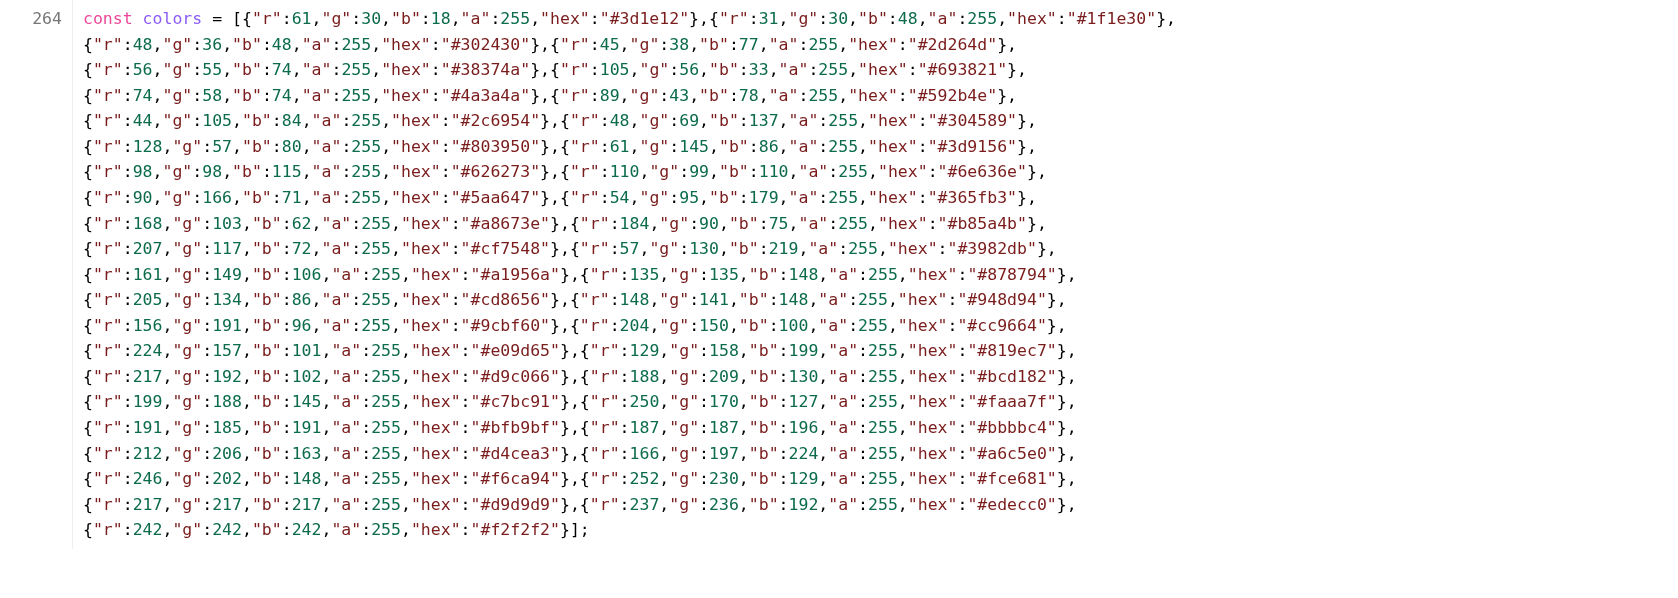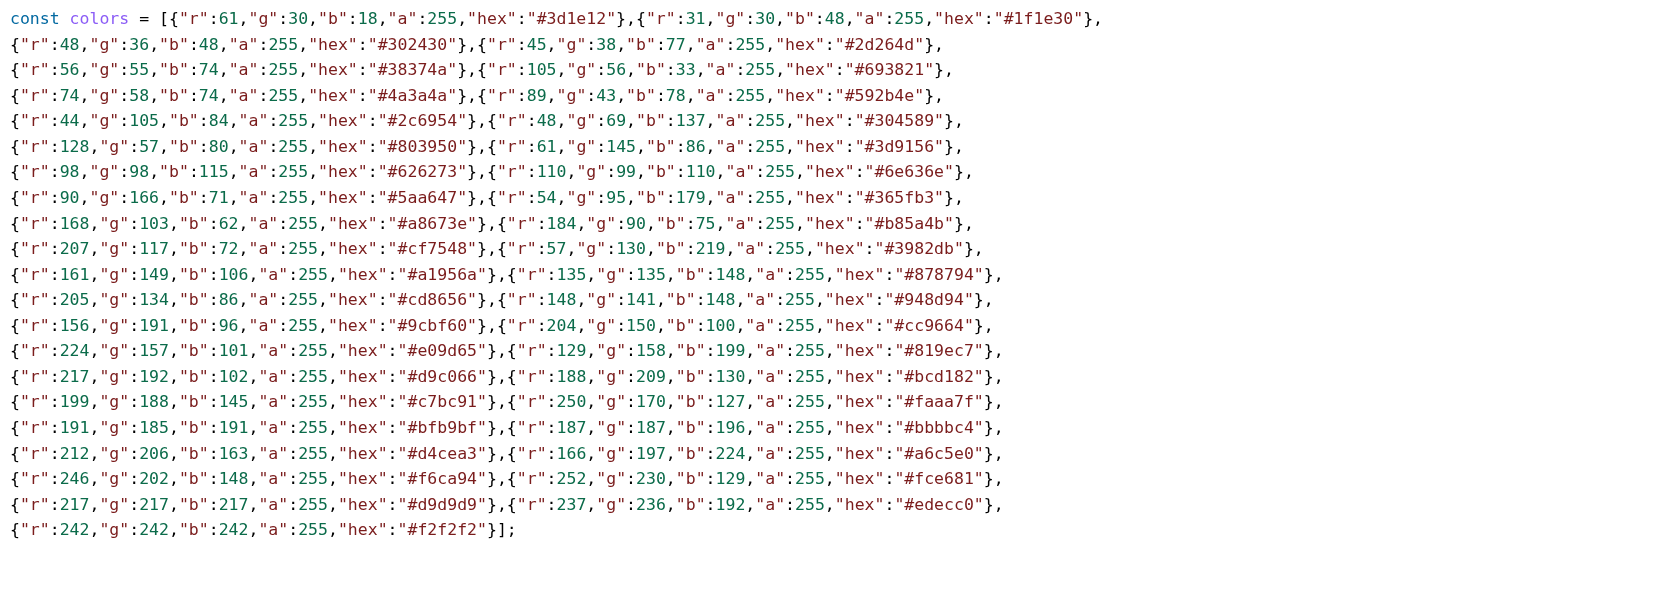--- a/index.html
+++ b/index.html
@@ -28,27 +28,30 @@
   }
   .gutter .ln {
     display: block;
   }
   .code {
     flex: 1;
     padding: 6px 8px 6px 10px;
     white-space: pre;
     overflow: hidden;
   }
-  .tok-kw  { color: #0369a1; text-align: center; }      
+  .tok-kw  { color: #ec4899; text-align: center; }      
   .tok-var { color: #8b5cf6; }      
   .tok-op  { color: #000000; }      
   .tok-pn  { color: #000000; }      
   .tok-key { color: #7a1c1c; }      
   .tok-num { color: #0b6b4a; }      
   .tok-str { color: #7a1c1c; }      
   .code-line { display: block; }
 </style>
 </head>
 <body>
 
 <div class="editor">
+  <div class="gutter">
+    <span class="ln">264</span>
+  </div>
   <div class="code" id="code"><span class="code-line"><span class="tok-kw">const</span> <span class="tok-var">colors</span> <span class="tok-op">=</span> <span class="tok-pn">[</span><span class="tok-pn">{</span><span class="tok-key">"r"</span><span class="tok-pn">:</span><span class="tok-num">61</span><span class="tok-pn">,</span><span class="tok-key">"g"</span><span class="tok-pn">:</span><span class="tok-num">30</span><span class="tok-pn">,</span><span class="tok-key">"b"</span><span class="tok-pn">:</span><span class="tok-num">18</span><span class="tok-pn">,</span><span class="tok-key">"a"</span><span class="tok-pn">:</span><span class="tok-num">255</span><span class="tok-pn">,</span><span class="tok-key">"hex"</span><span class="tok-pn">:</span><span class="tok-str">"#3d1e12"</span><span class="tok-pn">}</span><span class="tok-pn">,</span><span class="tok-pn">{</span><span class="tok-key">"r"</span><span class="tok-pn">:</span><span class="tok-num">31</span><span class="tok-pn">,</span><span class="tok-key">"g"</span><span class="tok-pn">:</span><span class="tok-num">30</span><span class="tok-pn">,</span><span class="tok-key">"b"</span><span class="tok-pn">:</span><span class="tok-num">48</span><span class="tok-pn">,</span><span class="tok-key">"a"</span><span class="tok-pn">:</span><span class="tok-num">255</span><span class="tok-pn">,</span><span class="tok-key">"hex"</span><span class="tok-pn">:</span><span class="tok-str">"#1f1e30"</span><span class="tok-pn">}</span><span class="tok-pn">,</span></span><span class="code-line"><span class="tok-pn">{</span><span class="tok-key">"r"</span><span class="tok-pn">:</span><span class="tok-num">48</span><span class="tok-pn">,</span><span class="tok-key">"g"</span><span class="tok-pn">:</span><span class="tok-num">36</span><span class="tok-pn">,</span><span class="tok-key">"b"</span><span class="tok-pn">:</span><span class="tok-num">48</span><span class="tok-pn">,</span><span class="tok-key">"a"</span><span class="tok-pn">:</span><span class="tok-num">255</span><span class="tok-pn">,</span><span class="tok-key">"hex"</span><span class="tok-pn">:</span><span class="tok-str">"#302430"</span><span class="tok-pn">}</span><span class="tok-pn">,</span><span class="tok-pn">{</span><span class="tok-key">"r"</span><span class="tok-pn">:</span><span class="tok-num">45</span><span class="tok-pn">,</span><span class="tok-key">"g"</span><span class="tok-pn">:</span><span class="tok-num">38</span><span class="tok-pn">,</span><span class="tok-key">"b"</span><span class="tok-pn">:</span><span class="tok-num">77</span><span class="tok-pn">,</span><span class="tok-key">"a"</span><span class="tok-pn">:</span><span class="tok-num">255</span><span class="tok-pn">,</span><span class="tok-key">"hex"</span><span class="tok-pn">:</span><span class="tok-str">"#2d264d"</span><span class="tok-pn">}</span><span class="tok-pn">,</span></span><span class="code-line"><span class="tok-pn">{</span><span class="tok-key">"r"</span><span class="tok-pn">:</span><span class="tok-num">56</span><span class="tok-pn">,</span><span class="tok-key">"g"</span><span class="tok-pn">:</span><span class="tok-num">55</span><span class="tok-pn">,</span><span class="tok-key">"b"</span><span class="tok-pn">:</span><span class="tok-num">74</span><span class="tok-pn">,</span><span class="tok-key">"a"</span><span class="tok-pn">:</span><span class="tok-num">255</span><span class="tok-pn">,</span><span class="tok-key">"hex"</span><span class="tok-pn">:</span><span class="tok-str">"#38374a"</span><span class="tok-pn">}</span><span class="tok-pn">,</span><span class="tok-pn">{</span><span class="tok-key">"r"</span><span class="tok-pn">:</span><span class="tok-num">105</span><span class="tok-pn">,</span><span class="tok-key">"g"</span><span class="tok-pn">:</span><span class="tok-num">56</span><span class="tok-pn">,</span><span class="tok-key">"b"</span><span class="tok-pn">:</span><span class="tok-num">33</span><span class="tok-pn">,</span><span class="tok-key">"a"</span><span class="tok-pn">:</span><span class="tok-num">255</span><span class="tok-pn">,</span><span class="tok-key">"hex"</span><span class="tok-pn">:</span><span class="tok-str">"#693821"</span><span class="tok-pn">}</span><span class="tok-pn">,</span></span><span class="code-line"><span class="tok-pn">{</span><span class="tok-key">"r"</span><span class="tok-pn">:</span><span class="tok-num">74</span><span class="tok-pn">,</span><span class="tok-key">"g"</span><span class="tok-pn">:</span><span class="tok-num">58</span><span class="tok-pn">,</span><span class="tok-key">"b"</span><span class="tok-pn">:</span><span class="tok-num">74</span><span class="tok-pn">,</span><span class="tok-key">"a"</span><span class="tok-pn">:</span><span class="tok-num">255</span><span class="tok-pn">,</span><span class="tok-key">"hex"</span><span class="tok-pn">:</span><span class="tok-str">"#4a3a4a"</span><span class="tok-pn">}</span><span class="tok-pn">,</span><span class="tok-pn">{</span><span class="tok-key">"r"</span><span class="tok-pn">:</span><span class="tok-num">89</span><span class="tok-pn">,</span><span class="tok-key">"g"</span><span class="tok-pn">:</span><span class="tok-num">43</span><span class="tok-pn">,</span><span class="tok-key">"b"</span><span class="tok-pn">:</span><span class="tok-num">78</span><span class="tok-pn">,</span><span class="tok-key">"a"</span><span class="tok-pn">:</span><span class="tok-num">255</span><span class="tok-pn">,</span><span class="tok-key">"hex"</span><span class="tok-pn">:</span><span class="tok-str">"#592b4e"</span><span class="tok-pn">}</span><span class="tok-pn">,</span></span><span class="code-line"><span class="tok-pn">{</span><span class="tok-key">"r"</span><span class="tok-pn">:</span><span class="tok-num">44</span><span class="tok-pn">,</span><span class="tok-key">"g"</span><span class="tok-pn">:</span><span class="tok-num">105</span><span class="tok-pn">,</span><span class="tok-key">"b"</span><span class="tok-pn">:</span><span class="tok-num">84</span><span class="tok-pn">,</span><span class="tok-key">"a"</span><span class="tok-pn">:</span><span class="tok-num">255</span><span class="tok-pn">,</span><span class="tok-key">"hex"</span><span class="tok-pn">:</span><span class="tok-str">"#2c6954"</span><span class="tok-pn">}</span><span class="tok-pn">,</span><span class="tok-pn">{</span><span class="tok-key">"r"</span><span class="tok-pn">:</span><span class="tok-num">48</span><span class="tok-pn">,</span><span class="tok-key">"g"</span><span class="tok-pn">:</span><span class="tok-num">69</span><span class="tok-pn">,</span><span class="tok-key">"b"</span><span class="tok-pn">:</span><span class="tok-num">137</span><span class="tok-pn">,</span><span class="tok-key">"a"</span><span class="tok-pn">:</span><span class="tok-num">255</span><span class="tok-pn">,</span><span class="tok-key">"hex"</span><span class="tok-pn">:</span><span class="tok-str">"#304589"</span><span class="tok-pn">}</span><span class="tok-pn">,</span></span><span class="code-line"><span class="tok-pn">{</span><span class="tok-key">"r"</span><span class="tok-pn">:</span><span class="tok-num">128</span><span class="tok-pn">,</span><span class="tok-key">"g"</span><span class="tok-pn">:</span><span class="tok-num">57</span><span class="tok-pn">,</span><span class="tok-key">"b"</span><span class="tok-pn">:</span><span class="tok-num">80</span><span class="tok-pn">,</span><span class="tok-key">"a"</span><span class="tok-pn">:</span><span class="tok-num">255</span><span class="tok-pn">,</span><span class="tok-key">"hex"</span><span class="tok-pn">:</span><span class="tok-str">"#803950"</span><span class="tok-pn">}</span><span class="tok-pn">,</span><span class="tok-pn">{</span><span class="tok-key">"r"</span><span class="tok-pn">:</span><span class="tok-num">61</span><span class="tok-pn">,</span><span class="tok-key">"g"</span><span class="tok-pn">:</span><span class="tok-num">145</span><span class="tok-pn">,</span><span class="tok-key">"b"</span><span class="tok-pn">:</span><span class="tok-num">86</span><span class="tok-pn">,</span><span class="tok-key">"a"</span><span class="tok-pn">:</span><span class="tok-num">255</span><span class="tok-pn">,</span><span class="tok-key">"hex"</span><span class="tok-pn">:</span><span class="tok-str">"#3d9156"</span><span class="tok-pn">}</span><span class="tok-pn">,</span></span><span class="code-line"><span class="tok-pn">{</span><span class="tok-key">"r"</span><span class="tok-pn">:</span><span class="tok-num">98</span><span class="tok-pn">,</span><span class="tok-key">"g"</span><span class="tok-pn">:</span><span class="tok-num">98</span><span class="tok-pn">,</span><span class="tok-key">"b"</span><span class="tok-pn">:</span><span class="tok-num">115</span><span class="tok-pn">,</span><span class="tok-key">"a"</span><span class="tok-pn">:</span><span class="tok-num">255</span><span class="tok-pn">,</span><span class="tok-key">"hex"</span><span class="tok-pn">:</span><span class="tok-str">"#626273"</span><span class="tok-pn">}</span><span class="tok-pn">,</span><span class="tok-pn">{</span><span class="tok-key">"r"</span><span class="tok-pn">:</span><span class="tok-num">110</span><span class="tok-pn">,</span><span class="tok-key">"g"</span><span class="tok-pn">:</span><span class="tok-num">99</span><span class="tok-pn">,</span><span class="tok-key">"b"</span><span class="tok-pn">:</span><span class="tok-num">110</span><span class="tok-pn">,</span><span class="tok-key">"a"</span><span class="tok-pn">:</span><span class="tok-num">255</span><span class="tok-pn">,</span><span class="tok-key">"hex"</span><span class="tok-pn">:</span><span class="tok-str">"#6e636e"</span><span class="tok-pn">}</span><span class="tok-pn">,</span></span><span class="code-line"><span class="tok-pn">{</span><span class="tok-key">"r"</span><span class="tok-pn">:</span><span class="tok-num">90</span><span class="tok-pn">,</span><span class="tok-key">"g"</span><span class="tok-pn">:</span><span class="tok-num">166</span><span class="tok-pn">,</span><span class="tok-key">"b"</span><span class="tok-pn">:</span><span class="tok-num">71</span><span class="tok-pn">,</span><span class="tok-key">"a"</span><span class="tok-pn">:</span><span class="tok-num">255</span><span class="tok-pn">,</span><span class="tok-key">"hex"</span><span class="tok-pn">:</span><span class="tok-str">"#5aa647"</span><span class="tok-pn">}</span><span class="tok-pn">,</span><span class="tok-pn">{</span><span class="tok-key">"r"</span><span class="tok-pn">:</span><span class="tok-num">54</span><span class="tok-pn">,</span><span class="tok-key">"g"</span><span class="tok-pn">:</span><span class="tok-num">95</span><span class="tok-pn">,</span><span class="tok-key">"b"</span><span class="tok-pn">:</span><span class="tok-num">179</span><span class="tok-pn">,</span><span class="tok-key">"a"</span><span class="tok-pn">:</span><span class="tok-num">255</span><span class="tok-pn">,</span><span class="tok-key">"hex"</span><span class="tok-pn">:</span><span class="tok-str">"#365fb3"</span><span class="tok-pn">}</span><span class="tok-pn">,</span></span><span class="code-line"><span class="tok-pn">{</span><span class="tok-key">"r"</span><span class="tok-pn">:</span><span class="tok-num">168</span><span class="tok-pn">,</span><span class="tok-key">"g"</span><span class="tok-pn">:</span><span class="tok-num">103</span><span class="tok-pn">,</span><span class="tok-key">"b"</span><span class="tok-pn">:</span><span class="tok-num">62</span><span class="tok-pn">,</span><span class="tok-key">"a"</span><span class="tok-pn">:</span><span class="tok-num">255</span><span class="tok-pn">,</span><span class="tok-key">"hex"</span><span class="tok-pn">:</span><span class="tok-str">"#a8673e"</span><span class="tok-pn">}</span><span class="tok-pn">,</span><span class="tok-pn">{</span><span class="tok-key">"r"</span><span class="tok-pn">:</span><span class="tok-num">184</span><span class="tok-pn">,</span><span class="tok-key">"g"</span><span class="tok-pn">:</span><span class="tok-num">90</span><span class="tok-pn">,</span><span class="tok-key">"b"</span><span class="tok-pn">:</span><span class="tok-num">75</span><span class="tok-pn">,</span><span class="tok-key">"a"</span><span class="tok-pn">:</span><span class="tok-num">255</span><span class="tok-pn">,</span><span class="tok-key">"hex"</span><span class="tok-pn">:</span><span class="tok-str">"#b85a4b"</span><span class="tok-pn">}</span><span class="tok-pn">,</span></span><span class="code-line"><span class="tok-pn">{</span><span class="tok-key">"r"</span><span class="tok-pn">:</span><span class="tok-num">207</span><span class="tok-pn">,</span><span class="tok-key">"g"</span><span class="tok-pn">:</span><span class="tok-num">117</span><span class="tok-pn">,</span><span class="tok-key">"b"</span><span class="tok-pn">:</span><span class="tok-num">72</span><span class="tok-pn">,</span><span class="tok-key">"a"</span><span class="tok-pn">:</span><span class="tok-num">255</span><span class="tok-pn">,</span><span class="tok-key">"hex"</span><span class="tok-pn">:</span><span class="tok-str">"#cf7548"</span><span class="tok-pn">}</span><span class="tok-pn">,</span><span class="tok-pn">{</span><span class="tok-key">"r"</span><span class="tok-pn">:</span><span class="tok-num">57</span><span class="tok-pn">,</span><span class="tok-key">"g"</span><span class="tok-pn">:</span><span class="tok-num">130</span><span class="tok-pn">,</span><span class="tok-key">"b"</span><span class="tok-pn">:</span><span class="tok-num">219</span><span class="tok-pn">,</span><span class="tok-key">"a"</span><span class="tok-pn">:</span><span class="tok-num">255</span><span class="tok-pn">,</span><span class="tok-key">"hex"</span><span class="tok-pn">:</span><span class="tok-str">"#3982db"</span><span class="tok-pn">}</span><span class="tok-pn">,</span></span><span class="code-line"><span class="tok-pn">{</span><span class="tok-key">"r"</span><span class="tok-pn">:</span><span class="tok-num">161</span><span class="tok-pn">,</span><span class="tok-key">"g"</span><span class="tok-pn">:</span><span class="tok-num">149</span><span class="tok-pn">,</span><span class="tok-key">"b"</span><span class="tok-pn">:</span><span class="tok-num">106</span><span class="tok-pn">,</span><span class="tok-key">"a"</span><span class="tok-pn">:</span><span class="tok-num">255</span><span class="tok-pn">,</span><span class="tok-key">"hex"</span><span class="tok-pn">:</span><span class="tok-str">"#a1956a"</span><span class="tok-pn">}</span><span class="tok-pn">,</span><span class="tok-pn">{</span><span class="tok-key">"r"</span><span class="tok-pn">:</span><span class="tok-num">135</span><span class="tok-pn">,</span><span class="tok-key">"g"</span><span class="tok-pn">:</span><span class="tok-num">135</span><span class="tok-pn">,</span><span class="tok-key">"b"</span><span class="tok-pn">:</span><span class="tok-num">148</span><span class="tok-pn">,</span><span class="tok-key">"a"</span><span class="tok-pn">:</span><span class="tok-num">255</span><span class="tok-pn">,</span><span class="tok-key">"hex"</span><span class="tok-pn">:</span><span class="tok-str">"#878794"</span><span class="tok-pn">}</span><span class="tok-pn">,</span></span><span class="code-line"><span class="tok-pn">{</span><span class="tok-key">"r"</span><span class="tok-pn">:</span><span class="tok-num">205</span><span class="tok-pn">,</span><span class="tok-key">"g"</span><span class="tok-pn">:</span><span class="tok-num">134</span><span class="tok-pn">,</span><span class="tok-key">"b"</span><span class="tok-pn">:</span><span class="tok-num">86</span><span class="tok-pn">,</span><span class="tok-key">"a"</span><span class="tok-pn">:</span><span class="tok-num">255</span><span class="tok-pn">,</span><span class="tok-key">"hex"</span><span class="tok-pn">:</span><span class="tok-str">"#cd8656"</span><span class="tok-pn">}</span><span class="tok-pn">,</span><span class="tok-pn">{</span><span class="tok-key">"r"</span><span class="tok-pn">:</span><span class="tok-num">148</span><span class="tok-pn">,</span><span class="tok-key">"g"</span><span class="tok-pn">:</span><span class="tok-num">141</span><span class="tok-pn">,</span><span class="tok-key">"b"</span><span class="tok-pn">:</span><span class="tok-num">148</span><span class="tok-pn">,</span><span class="tok-key">"a"</span><span class="tok-pn">:</span><span class="tok-num">255</span><span class="tok-pn">,</span><span class="tok-key">"hex"</span><span class="tok-pn">:</span><span class="tok-str">"#948d94"</span><span class="tok-pn">}</span><span class="tok-pn">,</span></span><span class="code-line"><span class="tok-pn">{</span><span class="tok-key">"r"</span><span class="tok-pn">:</span><span class="tok-num">156</span><span class="tok-pn">,</span><span class="tok-key">"g"</span><span class="tok-pn">:</span><span class="tok-num">191</span><span class="tok-pn">,</span><span class="tok-key">"b"</span><span class="tok-pn">:</span><span class="tok-num">96</span><span class="tok-pn">,</span><span class="tok-key">"a"</span><span class="tok-pn">:</span><span class="tok-num">255</span><span class="tok-pn">,</span><span class="tok-key">"hex"</span><span class="tok-pn">:</span><span class="tok-str">"#9cbf60"</span><span class="tok-pn">}</span><span class="tok-pn">,</span><span class="tok-pn">{</span><span class="tok-key">"r"</span><span class="tok-pn">:</span><span class="tok-num">204</span><span class="tok-pn">,</span><span class="tok-key">"g"</span><span class="tok-pn">:</span><span class="tok-num">150</span><span class="tok-pn">,</span><span class="tok-key">"b"</span><span class="tok-pn">:</span><span class="tok-num">100</span><span class="tok-pn">,</span><span class="tok-key">"a"</span><span class="tok-pn">:</span><span class="tok-num">255</span><span class="tok-pn">,</span><span class="tok-key">"hex"</span><span class="tok-pn">:</span><span class="tok-str">"#cc9664"</span><span class="tok-pn">}</span><span class="tok-pn">,</span></span><span class="code-line"><span class="tok-pn">{</span><span class="tok-key">"r"</span><span class="tok-pn">:</span><span class="tok-num">224</span><span class="tok-pn">,</span><span class="tok-key">"g"</span><span class="tok-pn">:</span><span class="tok-num">157</span><span class="tok-pn">,</span><span class="tok-key">"b"</span><span class="tok-pn">:</span><span class="tok-num">101</span><span class="tok-pn">,</span><span class="tok-key">"a"</span><span class="tok-pn">:</span><span class="tok-num">255</span><span class="tok-pn">,</span><span class="tok-key">"hex"</span><span class="tok-pn">:</span><span class="tok-str">"#e09d65"</span><span class="tok-pn">}</span><span class="tok-pn">,</span><span class="tok-pn">{</span><span class="tok-key">"r"</span><span class="tok-pn">:</span><span class="tok-num">129</span><span class="tok-pn">,</span><span class="tok-key">"g"</span><span class="tok-pn">:</span><span class="tok-num">158</span><span class="tok-pn">,</span><span class="tok-key">"b"</span><span class="tok-pn">:</span><span class="tok-num">199</span><span class="tok-pn">,</span><span class="tok-key">"a"</span><span class="tok-pn">:</span><span class="tok-num">255</span><span class="tok-pn">,</span><span class="tok-key">"hex"</span><span class="tok-pn">:</span><span class="tok-str">"#819ec7"</span><span class="tok-pn">}</span><span class="tok-pn">,</span></span><span class="code-line"><span class="tok-pn">{</span><span class="tok-key">"r"</span><span class="tok-pn">:</span><span class="tok-num">217</span><span class="tok-pn">,</span><span class="tok-key">"g"</span><span class="tok-pn">:</span><span class="tok-num">192</span><span class="tok-pn">,</span><span class="tok-key">"b"</span><span class="tok-pn">:</span><span class="tok-num">102</span><span class="tok-pn">,</span><span class="tok-key">"a"</span><span class="tok-pn">:</span><span class="tok-num">255</span><span class="tok-pn">,</span><span class="tok-key">"hex"</span><span class="tok-pn">:</span><span class="tok-str">"#d9c066"</span><span class="tok-pn">}</span><span class="tok-pn">,</span><span class="tok-pn">{</span><span class="tok-key">"r"</span><span class="tok-pn">:</span><span class="tok-num">188</span><span class="tok-pn">,</span><span class="tok-key">"g"</span><span class="tok-pn">:</span><span class="tok-num">209</span><span class="tok-pn">,</span><span class="tok-key">"b"</span><span class="tok-pn">:</span><span class="tok-num">130</span><span class="tok-pn">,</span><span class="tok-key">"a"</span><span class="tok-pn">:</span><span class="tok-num">255</span><span class="tok-pn">,</span><span class="tok-key">"hex"</span><span class="tok-pn">:</span><span class="tok-str">"#bcd182"</span><span class="tok-pn">}</span><span class="tok-pn">,</span></span><span class="code-line"><span class="tok-pn">{</span><span class="tok-key">"r"</span><span class="tok-pn">:</span><span class="tok-num">199</span><span class="tok-pn">,</span><span class="tok-key">"g"</span><span class="tok-pn">:</span><span class="tok-num">188</span><span class="tok-pn">,</span><span class="tok-key">"b"</span><span class="tok-pn">:</span><span class="tok-num">145</span><span class="tok-pn">,</span><span class="tok-key">"a"</span><span class="tok-pn">:</span><span class="tok-num">255</span><span class="tok-pn">,</span><span class="tok-key">"hex"</span><span class="tok-pn">:</span><span class="tok-str">"#c7bc91"</span><span class="tok-pn">}</span><span class="tok-pn">,</span><span class="tok-pn">{</span><span class="tok-key">"r"</span><span class="tok-pn">:</span><span class="tok-num">250</span><span class="tok-pn">,</span><span class="tok-key">"g"</span><span class="tok-pn">:</span><span class="tok-num">170</span><span class="tok-pn">,</span><span class="tok-key">"b"</span><span class="tok-pn">:</span><span class="tok-num">127</span><span class="tok-pn">,</span><span class="tok-key">"a"</span><span class="tok-pn">:</span><span class="tok-num">255</span><span class="tok-pn">,</span><span class="tok-key">"hex"</span><span class="tok-pn">:</span><span class="tok-str">"#faaa7f"</span><span class="tok-pn">}</span><span class="tok-pn">,</span></span><span class="code-line"><span class="tok-pn">{</span><span class="tok-key">"r"</span><span class="tok-pn">:</span><span class="tok-num">191</span><span class="tok-pn">,</span><span class="tok-key">"g"</span><span class="tok-pn">:</span><span class="tok-num">185</span><span class="tok-pn">,</span><span class="tok-key">"b"</span><span class="tok-pn">:</span><span class="tok-num">191</span><span class="tok-pn">,</span><span class="tok-key">"a"</span><span class="tok-pn">:</span><span class="tok-num">255</span><span class="tok-pn">,</span><span class="tok-key">"hex"</span><span class="tok-pn">:</span><span class="tok-str">"#bfb9bf"</span><span class="tok-pn">}</span><span class="tok-pn">,</span><span class="tok-pn">{</span><span class="tok-key">"r"</span><span class="tok-pn">:</span><span class="tok-num">187</span><span class="tok-pn">,</span><span class="tok-key">"g"</span><span class="tok-pn">:</span><span class="tok-num">187</span><span class="tok-pn">,</span><span class="tok-key">"b"</span><span class="tok-pn">:</span><span class="tok-num">196</span><span class="tok-pn">,</span><span class="tok-key">"a"</span><span class="tok-pn">:</span><span class="tok-num">255</span><span class="tok-pn">,</span><span class="tok-key">"hex"</span><span class="tok-pn">:</span><span class="tok-str">"#bbbbc4"</span><span class="tok-pn">}</span><span class="tok-pn">,</span></span><span class="code-line"><span class="tok-pn">{</span><span class="tok-key">"r"</span><span class="tok-pn">:</span><span class="tok-num">212</span><span class="tok-pn">,</span><span class="tok-key">"g"</span><span class="tok-pn">:</span><span class="tok-num">206</span><span class="tok-pn">,</span><span class="tok-key">"b"</span><span class="tok-pn">:</span><span class="tok-num">163</span><span class="tok-pn">,</span><span class="tok-key">"a"</span><span class="tok-pn">:</span><span class="tok-num">255</span><span class="tok-pn">,</span><span class="tok-key">"hex"</span><span class="tok-pn">:</span><span class="tok-str">"#d4cea3"</span><span class="tok-pn">}</span><span class="tok-pn">,</span><span class="tok-pn">{</span><span class="tok-key">"r"</span><span class="tok-pn">:</span><span class="tok-num">166</span><span class="tok-pn">,</span><span class="tok-key">"g"</span><span class="tok-pn">:</span><span class="tok-num">197</span><span class="tok-pn">,</span><span class="tok-key">"b"</span><span class="tok-pn">:</span><span class="tok-num">224</span><span class="tok-pn">,</span><span class="tok-key">"a"</span><span class="tok-pn">:</span><span class="tok-num">255</span><span class="tok-pn">,</span><span class="tok-key">"hex"</span><span class="tok-pn">:</span><span class="tok-str">"#a6c5e0"</span><span class="tok-pn">}</span><span class="tok-pn">,</span></span><span class="code-line"><span class="tok-pn">{</span><span class="tok-key">"r"</span><span class="tok-pn">:</span><span class="tok-num">246</span><span class="tok-pn">,</span><span class="tok-key">"g"</span><span class="tok-pn">:</span><span class="tok-num">202</span><span class="tok-pn">,</span><span class="tok-key">"b"</span><span class="tok-pn">:</span><span class="tok-num">148</span><span class="tok-pn">,</span><span class="tok-key">"a"</span><span class="tok-pn">:</span><span class="tok-num">255</span><span class="tok-pn">,</span><span class="tok-key">"hex"</span><span class="tok-pn">:</span><span class="tok-str">"#f6ca94"</span><span class="tok-pn">}</span><span class="tok-pn">,</span><span class="tok-pn">{</span><span class="tok-key">"r"</span><span class="tok-pn">:</span><span class="tok-num">252</span><span class="tok-pn">,</span><span class="tok-key">"g"</span><span class="tok-pn">:</span><span class="tok-num">230</span><span class="tok-pn">,</span><span class="tok-key">"b"</span><span class="tok-pn">:</span><span class="tok-num">129</span><span class="tok-pn">,</span><span class="tok-key">"a"</span><span class="tok-pn">:</span><span class="tok-num">255</span><span class="tok-pn">,</span><span class="tok-key">"hex"</span><span class="tok-pn">:</span><span class="tok-str">"#fce681"</span><span class="tok-pn">}</span><span class="tok-pn">,</span></span><span class="code-line"><span class="tok-pn">{</span><span class="tok-key">"r"</span><span class="tok-pn">:</span><span class="tok-num">217</span><span class="tok-pn">,</span><span class="tok-key">"g"</span><span class="tok-pn">:</span><span class="tok-num">217</span><span class="tok-pn">,</span><span class="tok-key">"b"</span><span class="tok-pn">:</span><span class="tok-num">217</span><span class="tok-pn">,</span><span class="tok-key">"a"</span><span class="tok-pn">:</span><span class="tok-num">255</span><span class="tok-pn">,</span><span class="tok-key">"hex"</span><span class="tok-pn">:</span><span class="tok-str">"#d9d9d9"</span><span class="tok-pn">}</span><span class="tok-pn">,</span><span class="tok-pn">{</span><span class="tok-key">"r"</span><span class="tok-pn">:</span><span class="tok-num">237</span><span class="tok-pn">,</span><span class="tok-key">"g"</span><span class="tok-pn">:</span><span class="tok-num">236</span><span class="tok-pn">,</span><span class="tok-key">"b"</span><span class="tok-pn">:</span><span class="tok-num">192</span><span class="tok-pn">,</span><span class="tok-key">"a"</span><span class="tok-pn">:</span><span class="tok-num">255</span><span class="tok-pn">,</span><span class="tok-key">"hex"</span><span class="tok-pn">:</span><span class="tok-str">"#edecc0"</span><span class="tok-pn">}</span><span class="tok-pn">,</span></span><span class="code-line"><span class="tok-pn">{</span><span class="tok-key">"r"</span><span class="tok-pn">:</span><span class="tok-num">242</span><span class="tok-pn">,</span><span class="tok-key">"g"</span><span class="tok-pn">:</span><span class="tok-num">242</span><span class="tok-pn">,</span><span class="tok-key">"b"</span><span class="tok-pn">:</span><span class="tok-num">242</span><span class="tok-pn">,</span><span class="tok-key">"a"</span><span class="tok-pn">:</span><span class="tok-num">255</span><span class="tok-pn">,</span><span class="tok-key">"hex"</span><span class="tok-pn">:</span><span class="tok-str">"#f2f2f2"</span><span class="tok-pn">}</span><span class="tok-pn">];</span></span></div>
 </div>
 
 </body></html>

